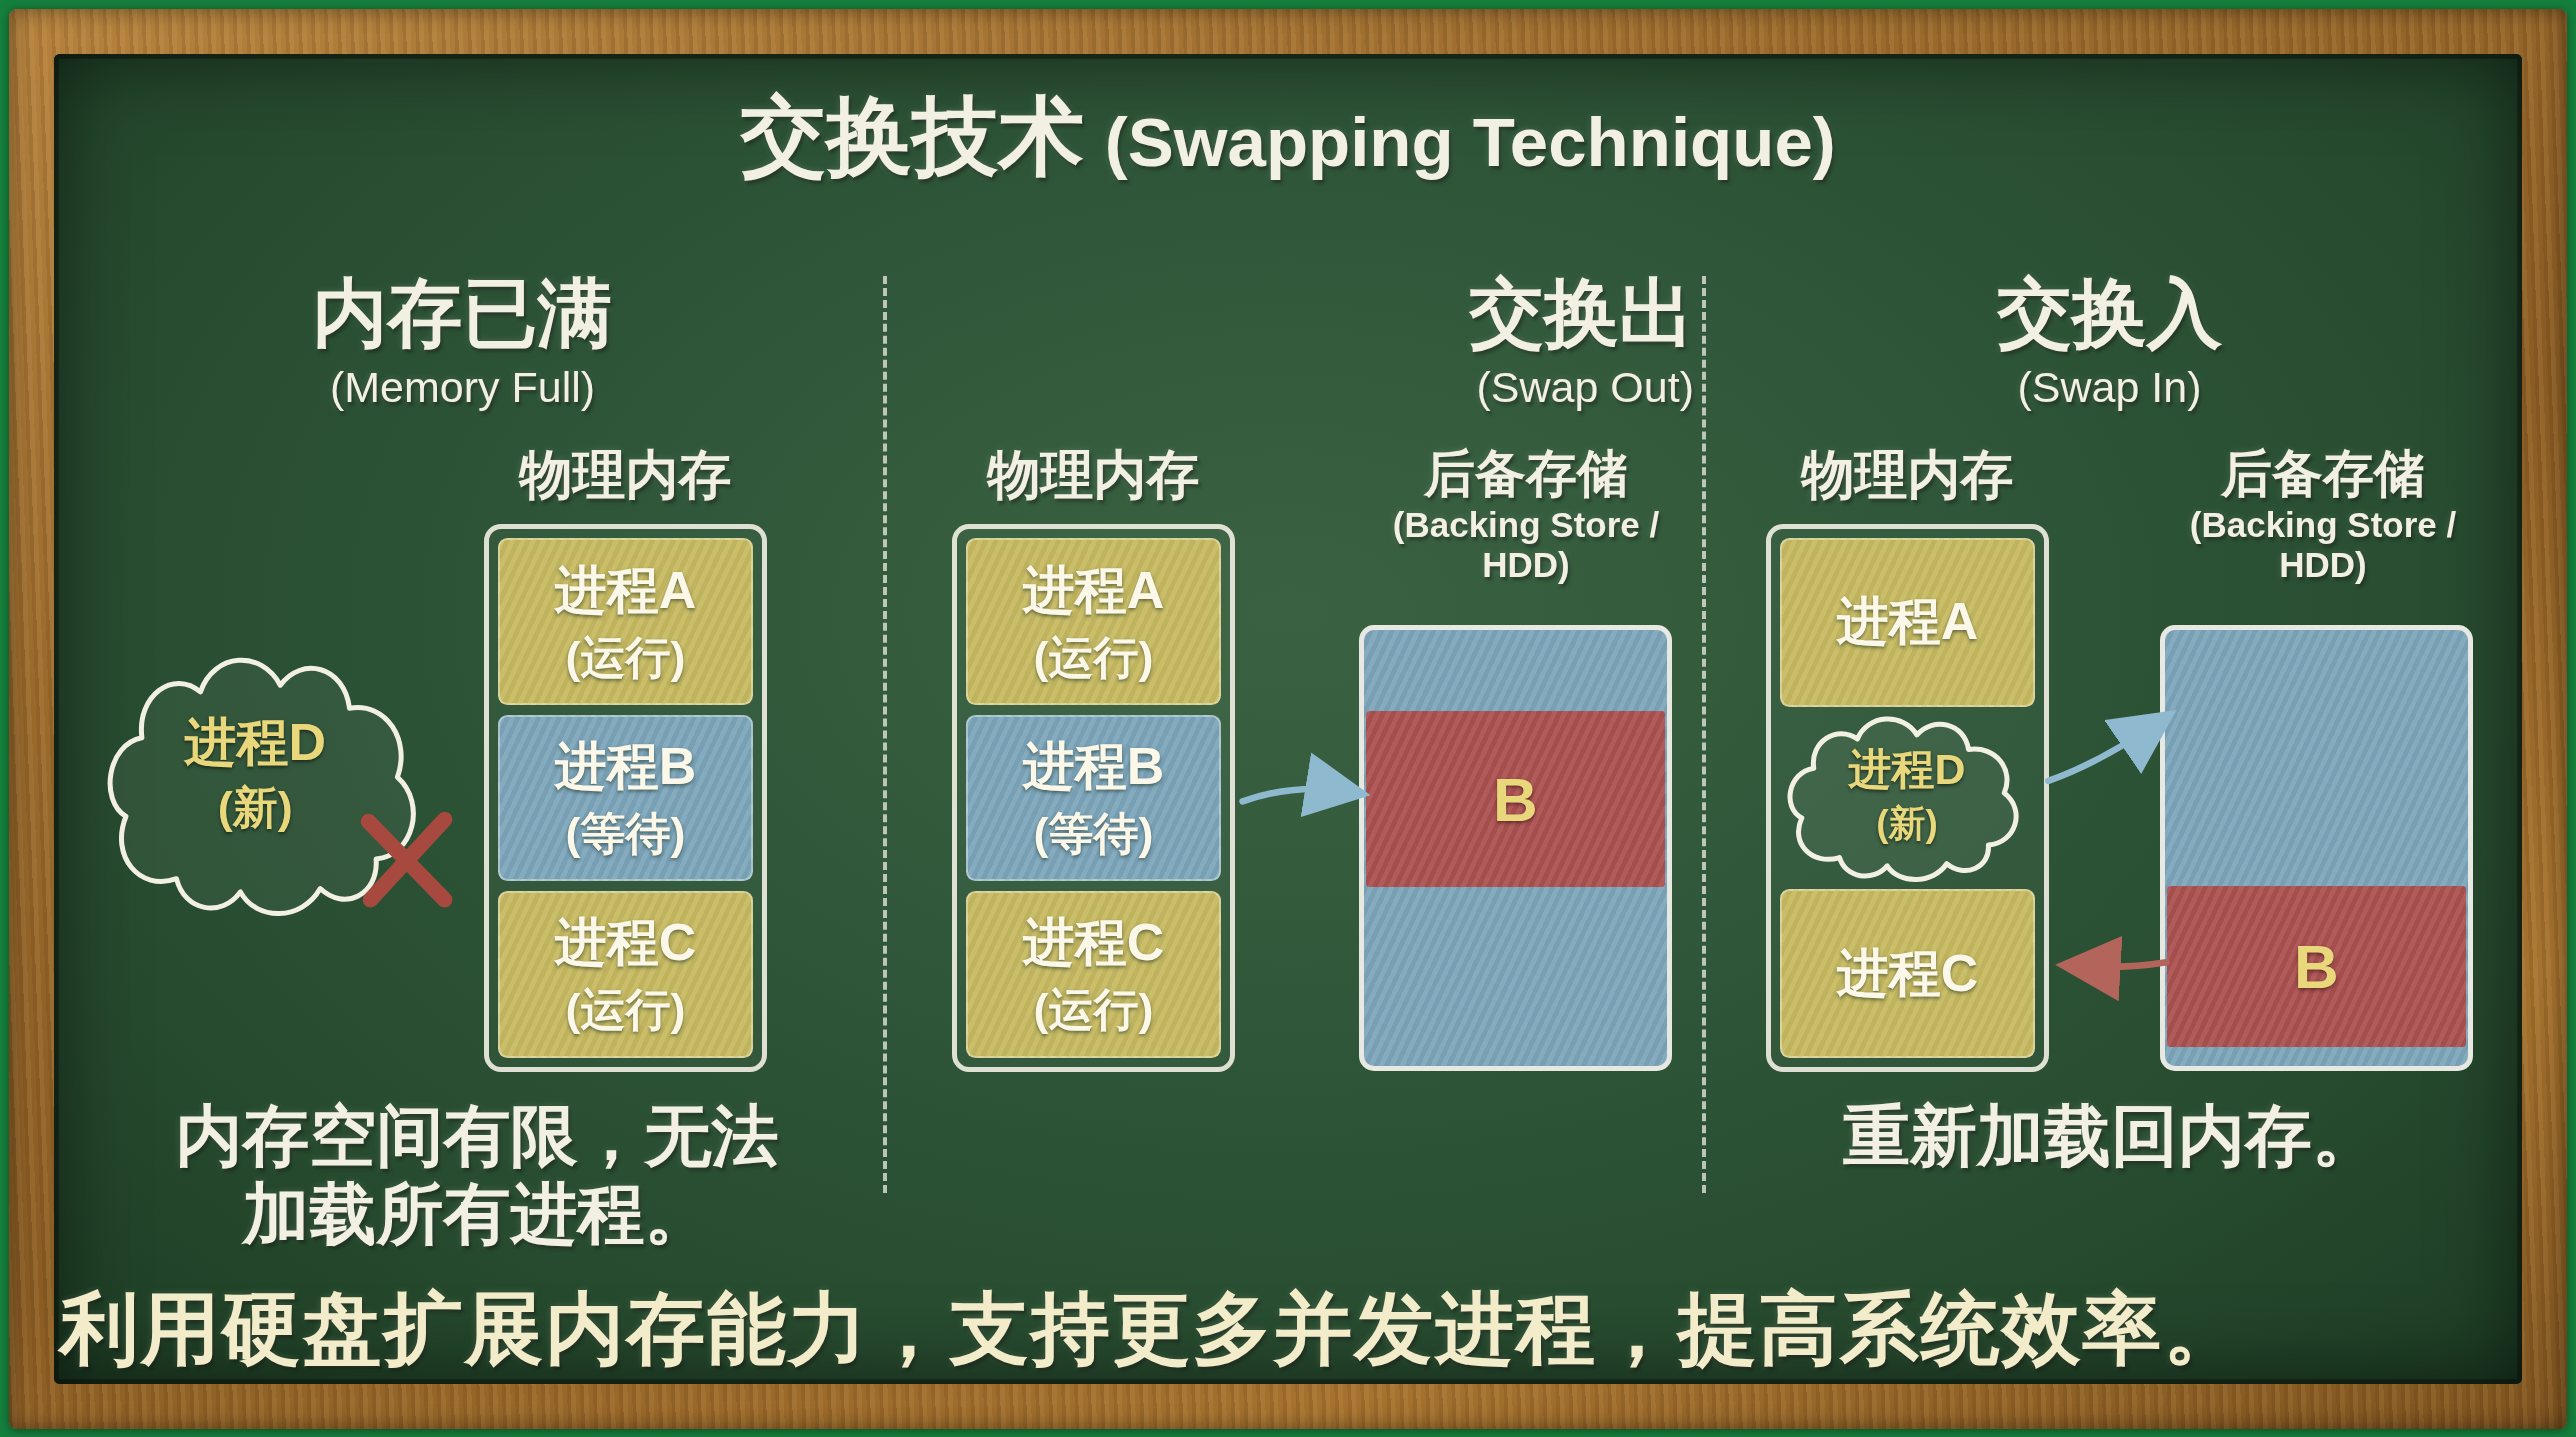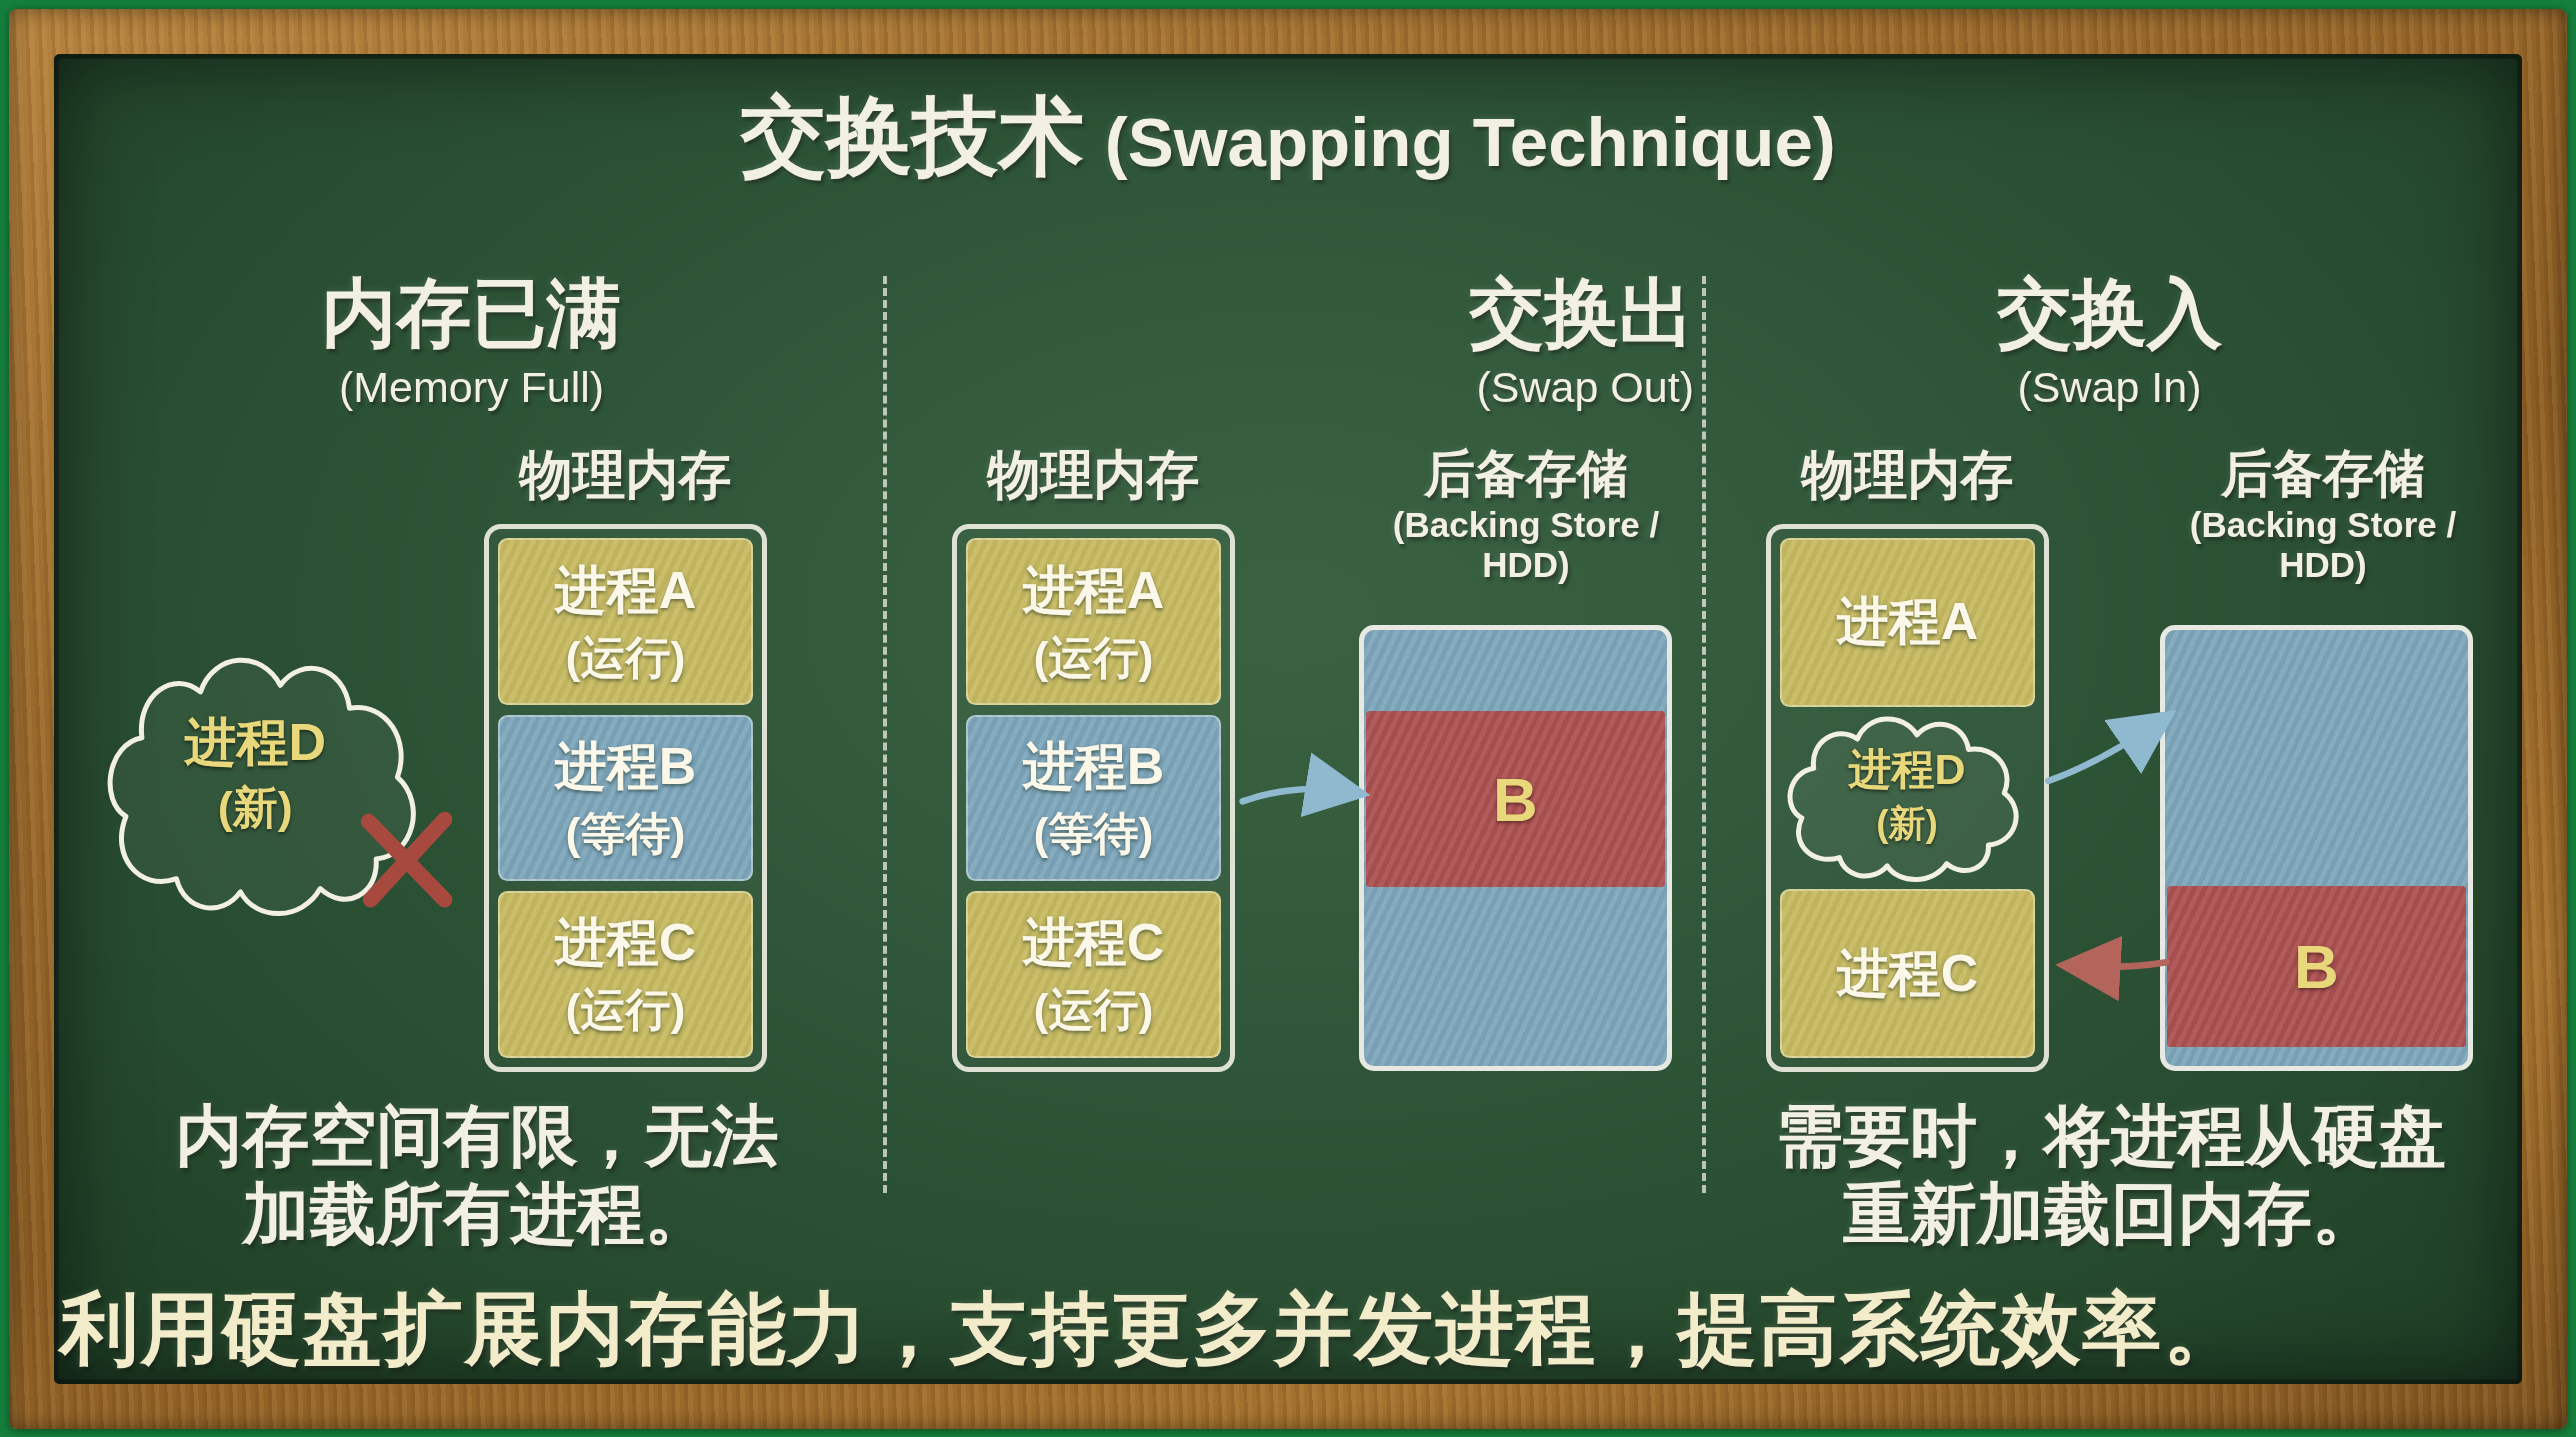--- a/index.html
+++ b/index.html
@@ -24,21 +24,21 @@
 
   .title { position:absolute; top:79px; left:0; width:2576px; text-align:center; white-space:nowrap; }
   .title-zh { font-size:86px; font-weight:700; }
   .title-en { font-size:69px; font-weight:600; margin-left:20.6px; }
 
   .sep { position:absolute; top:276px; height:917px; width:0; border-left:4.7px dashed rgba(238,236,226,0.75); }
   .sep1 { left:883px; } .sep2 { left:1702px; }
 
   .heading { position:absolute; top:264px; width:805px; text-align:center; font-size:75px; font-weight:700; }
   .heading-en { position:absolute; top:363px; width:805px; text-align:center; font-size:43px; font-weight:500; }
-  .hl { left:69px; } .hm { left:889px;text-align:right; } .hr { left:1707px; }
+  .hl { left:60px; } .hm { left:889px;text-align:right; } .hr { left:1707px; }
 
   .mem-label { position:absolute; top:440px; width:283px; text-align:center; font-size:53px; font-weight:700; }
   .mll { left:484px; } .mlm { left:952px; } .mlr { left:1766px; }
 
   .bs-label { position:absolute; top:440px; width:356px; text-align:center; font-size:51px; font-weight:700; }
   .bs-label-en { position:absolute; top:505px; width:356px; text-align:center; font-size:35px; font-weight:600; }
   .bsm { left:1348px; } .bsr { left:2145px; }
 
   .mem-block {
     position:absolute; top:524px; width:283px; height:548px;
@@ -225,19 +225,18 @@
   <svg class="abs sketch" style="left:2056px; top:936px;" width="118" height="58" viewBox="0 0 126 62">
     <defs>
       <marker id="m-red-1" markerWidth="10" markerHeight="10" refX="7" refY="5" orient="auto">
         <path d="M0,0 L10,5 L0,10 z" style="fill:var(--arrow-red,#b3655c)"></path>
       </marker>
     </defs>
     <path d="M 118 28 C 88 33, 55 34, 20 32" fill="none" style="stroke:var(--arrow-red,#b3655c)" stroke-width="7" stroke-linecap="round" marker-end="url(#m-red-1)"></path>
   </svg>
 
   <div class="caption chalk cpr">
-    <div>需要时，将进程从硬盘</div>
     <div>重新加载回内存。</div>
   </div>
 
   <div class="footer">利用硬盘扩展内存能力，支持更多并发进程，提高系统效率。</div>
 </div>
 
 
 </body></html>

